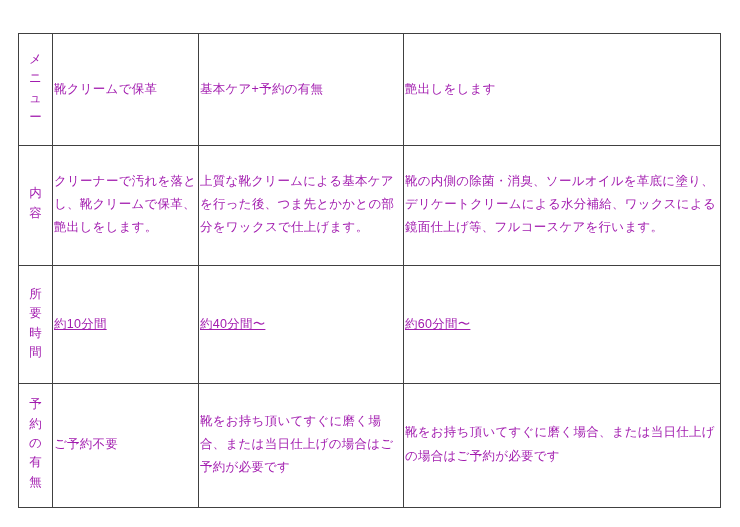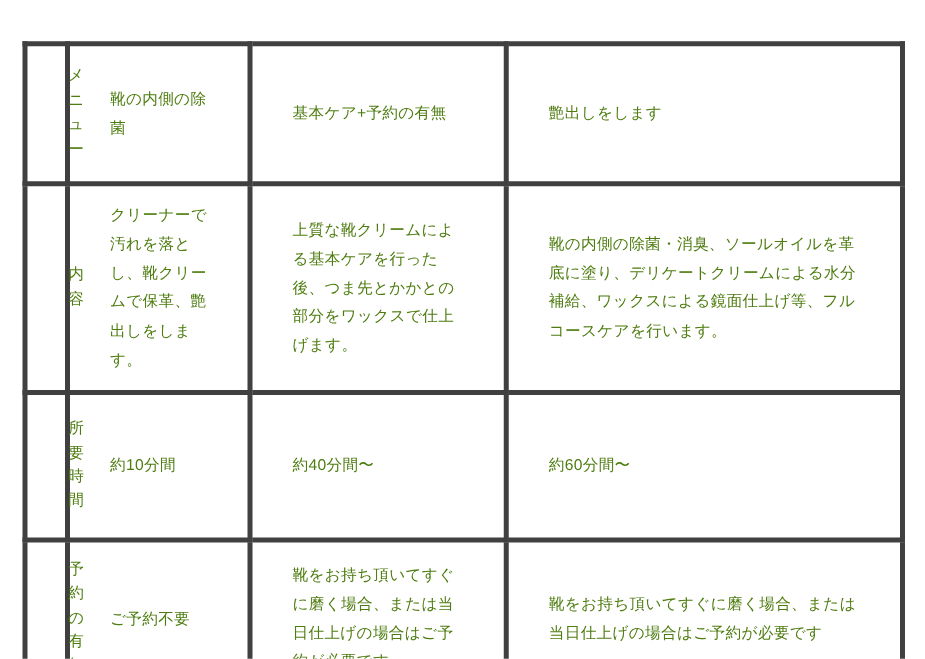--- a/index.html
+++ b/index.html
@@ -26,26 +26,26 @@
     left: 18px;
     top: 33px;
     width: 702px;
   }
   table.service-table {
     border-collapse: collapse;
     width: 702px;
     table-layout: fixed;
   }
   table.service-table td {
-    border: 4px solid #404040;
+    border: 1px solid #404040;
     vertical-align: middle;
-    padding: 12px 32px;
+    padding: 12px 1px;
     font-size: 12.5px;
     line-height: 1.85;
-    color: #4d7c0f;
+    color: #a21caf;
     letter-spacing: 0.02em;
     box-sizing: border-box;
   }
   
   col.c-label { width: 34px; }
   col.c-col1  { width: 146px; }
   col.c-col2  { width: 205px; }
   col.c-col3  { width: 317px; }
 
   td.row-label {
@@ -58,23 +58,23 @@
     color: #3a3a3a;
   }
   td.row-label .vert {
     display: inline-block;
     white-space: normal;
     word-break: break-all;
     width: 14px;
     line-height: 1.55;
   }
   tr.r-menu td { height: 112px; }
-  tr.r-content td { height: 120px; }
-  tr.r-time td { height: 118px; }
-  tr.r-reserve td { height: 124px; }
+  tr.r-content td { height: 120px; font-family: Liberation Mono, monospace; }
+  tr.r-time td { height: 118px; text-decoration: underline; }
+  tr.r-reserve td { height: 124px; font-family: Liberation Mono, monospace; }
 
   td.cell-text {
     vertical-align: middle;
   }
   .cell-inner {
     display: block;
   }
 </style>
 </head>
 <body>
@@ -87,21 +87,21 @@
         <col class="c-col1">
         <col class="c-col2">
         <col class="c-col3">
       </colgroup>
       <tbody>
         <tr class="r-menu">
           <td class="row-label">
             <span class="vert">メニュー</span>
           </td>
           <td class="cell-text">
-            <span class="cell-inner">靴の内側の除菌</span>
+            <span class="cell-inner">靴クリームで保革</span>
           </td>
           <td class="cell-text">
             <span class="cell-inner">基本ケア+予約の有無</span>
           </td>
           <td class="cell-text">
             <span class="cell-inner">艶出しをします</span>
           </td>
         </tr>
         <tr class="r-content">
           <td class="row-label">

